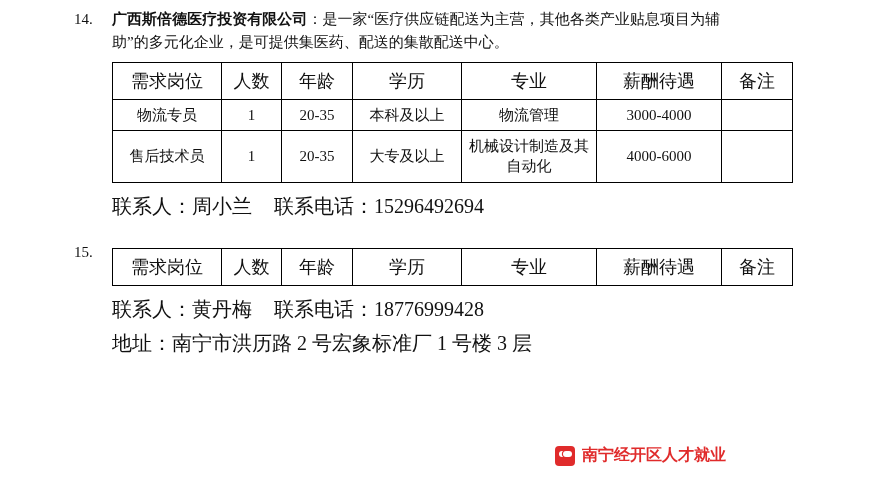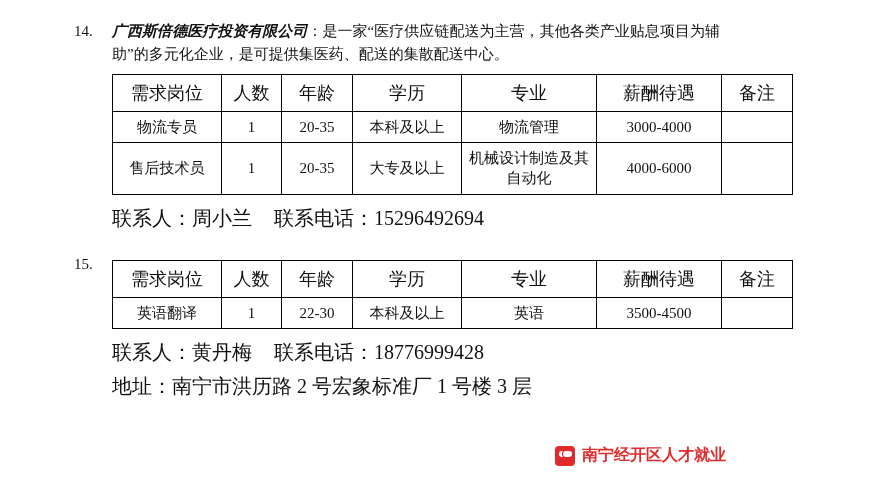--- a/index.html
+++ b/index.html
@@ -13,21 +13,21 @@
     font-family: "Liberation Serif", "DejaVu Serif", serif;
     color: #111111;
     overflow: hidden;
     position: relative;
   }
   .page {
     position: relative;
     width: 742px;
     height: 482px;
     box-sizing: border-box;
-    padding: 20px 0 0 0;
+    padding: 8px 0 0 0;
     border-radius: 10px;
   }
   .entry {
     position: relative;
   }
   .entry-head {
     display: flex;
     align-items: flex-start;
     padding: 0 22px 0 112px;
     line-height: 1.55;
@@ -37,21 +37,20 @@
     position: absolute;
     left: 74px;
     font-size: 15px;
     line-height: 1.55;
   }
   .entry-text {
     text-align: justify;
   }
   .company {
     font-weight: bold;
-    font-style: italic;
   }
   table.jobs {
     border-collapse: collapse;
     margin: 7px 0 0 112px;
     width: 645px;
     table-layout: fixed;
   }
   table.jobs td, table.jobs th {
     border: 1px solid #000000;
     text-align: center;
@@ -195,29 +194,20 @@
           <th class="col-post">需求岗位</th>
           <th class="col-count">人数</th>
           <th class="col-age">年龄</th>
           <th class="col-edu">学历</th>
           <th class="col-major">专业</th>
           <th class="col-salary">薪酬待遇</th>
           <th class="col-note">备注</th>
         </tr>
       </thead>
       <tbody>
-        <tr>
-          <td>英语翻译</td>
-          <td>1</td>
-          <td>22-30</td>
-          <td>本科及以上</td>
-          <td>英语</td>
-          <td>3500-4500</td>
-          <td></td>
-        </tr>
       </tbody>
     </table>
 
     <div class="contact-lines">
       <div class="row">
         <span>联系人：</span><span>黄丹梅</span><span class="gap"></span><span>联系电话：</span><span>18776999428</span>
       </div>
       <div class="row">
         <span>地址：</span><span>南宁市洪历路 2 号宏象标准厂 1 号楼 3 层</span>
       </div>

